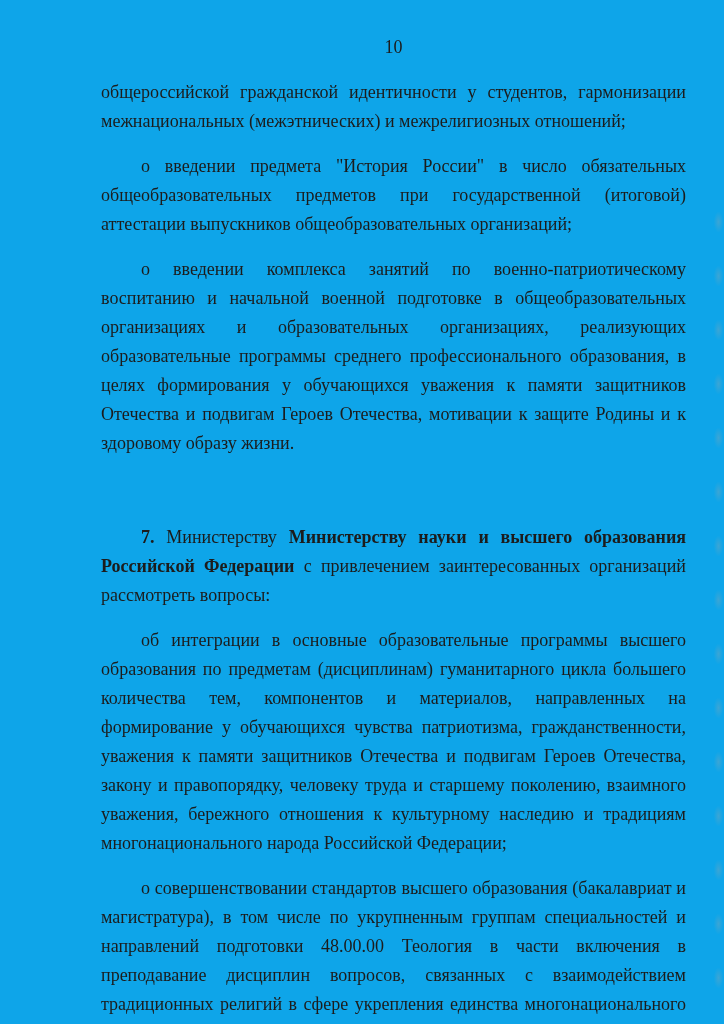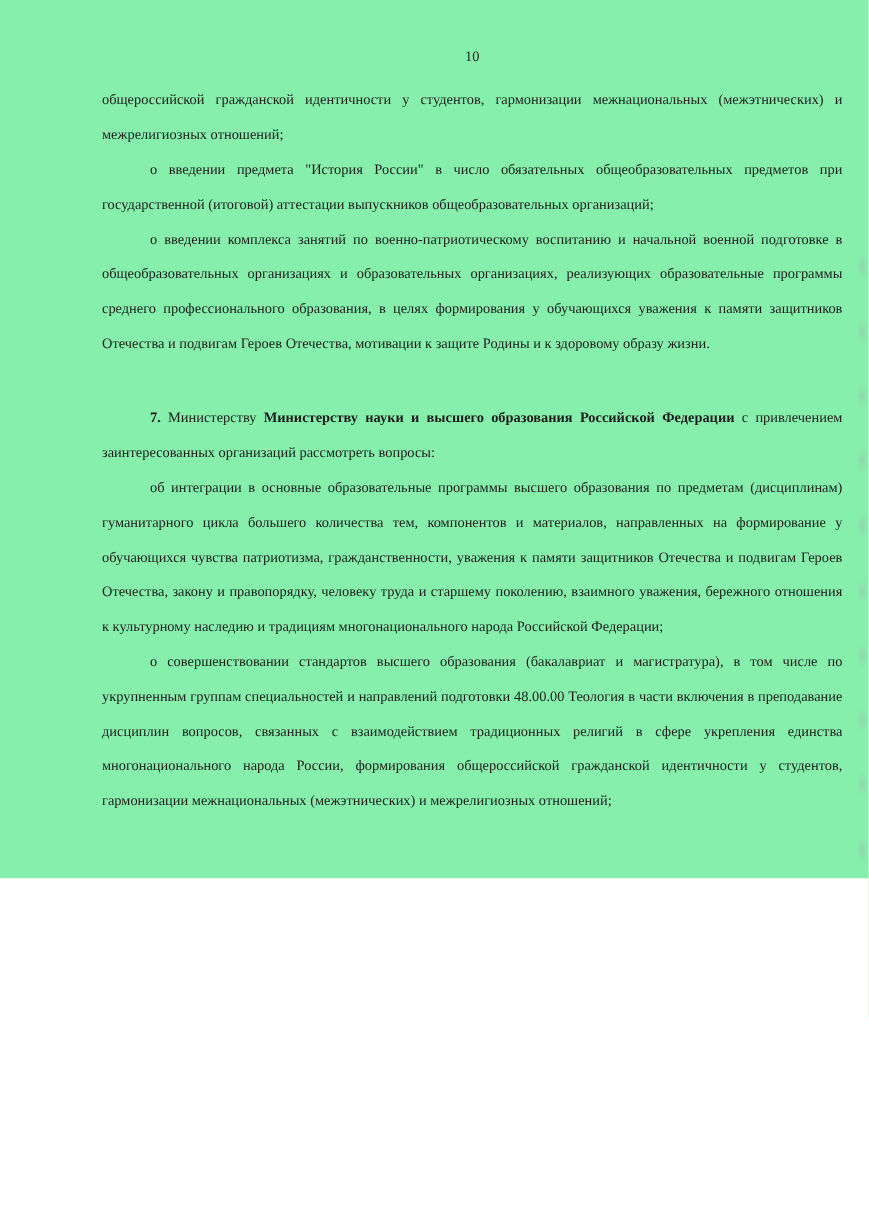--- a/index.html
+++ b/index.html
@@ -3,36 +3,36 @@
 <meta charset="utf-8">
 <style>
   html, body {
     margin: 0;
     padding: 0;
     background: #ffffff;
   }
   .page {
     position: relative;
     width: 724px;
-    height: 732px;
+    height: 1024px;
     box-sizing: border-box;
-    background: #86efac;
+    background: #0ea5e9;
     color: #1c1c1c;
     font-family: "Liberation Serif", "DejaVu Serif", serif;
-    font-size: 12px;
+    font-size: 18px;
     line-height: 29px;
     padding: 33px 22px 0 85px;
     overflow: hidden;
   }
   .page-number {
     text-align: center;
     margin: 0 0 7px 0;
   }
   .para {
-    margin: 0;
+    margin: 16px;
     text-align: justify;
   }
   .para.indent {
     text-indent: 40px;
   }
   .para b {
     font-weight: bold;
   }
   .spacer {
     height: 33px;

